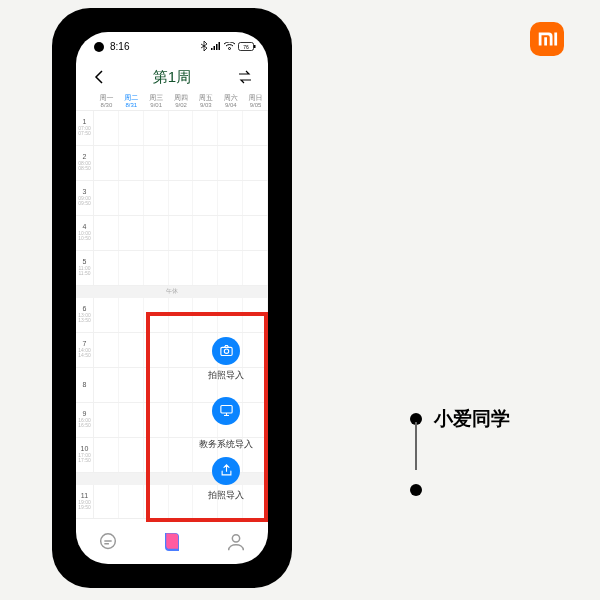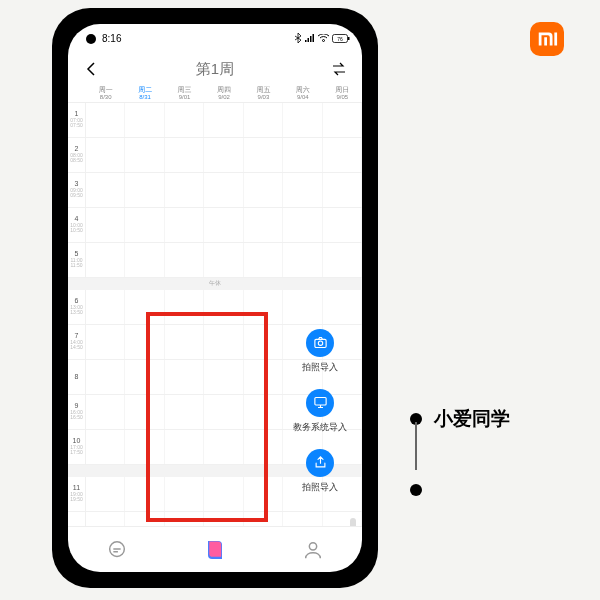--- a/index.html
+++ b/index.html
@@ -6,24 +6,24 @@
   body {
     width: 600px; height: 600px;
     background: #f4f4f2;
     font-family: -apple-system, "PingFang SC", sans-serif;
     position: relative;
     overflow: hidden;
   }
   .phone {
     position: absolute;
     left: 52px; top: 8px;
-    width: 326px; height: 580px;
+    width: 240px; height: 580px;
     background: #000;
     border-radius: 38px;
-    padding: 16px;
+    padding: 24px;
   }
   .screen {
     width: 100%; height: 100%;
     background: #fff;
     border-radius: 32px;
     overflow: hidden;
     position: relative;
     display: flex; flex-direction: column;
   }
   .camera {
@@ -34,21 +34,21 @@
   .status {
     height: 28px; display: flex; align-items: center; justify-content: space-between;
     padding: 0 12px 0 34px; font-size: 10px; color: #000;
   }
   .status-r { display:flex; gap:3px; align-items:center; }
   .status-r svg { display:block; }
   .nav {
     height: 34px; display:flex; align-items:center; justify-content:space-between;
     padding: 0 14px;
   }
-  .nav-title { font-size: 15px; font-weight: 500; color:#737373; }
+  .nav-title { font-size: 15px; font-weight: 500; color:#14532d; }
   .arrow-l, .swap { width:18px; height:18px; }
   .days {
     display:flex; padding-left:18px; font-size:6.5px; color:#888;
   }
   .day { flex:1; text-align:center; line-height:1.2; }
   .day.active { color:#1a8cff; }
   .day .dn { font-size:7px; display:block; }
   .day .dd { font-size:6px; display:block; }
   .grid {
     flex:1; overflow:hidden; position:relative;
@@ -399,21 +399,21 @@
           </svg>
       </div>
       <div class="fab-label" style="top:258px">拍照导入</div>
 
       <div class="fab" style="top:286px">
         <svg viewBox="0 0 24 24">
             <rect x="3" y="4" width="18" height="12" rx="1.5" fill="none" stroke="#fff" stroke-width="1.8"></rect>
             <path d="M8 20h8M12 16v4" stroke="#fff" stroke-width="1.8"></path>
           </svg>
       </div>
-      <div class="fab-label" style="top:318px">教务系统导入</div>
+      <div class="fab-label" style="top:327px">教务系统导入</div>
 
       <div class="fab" style="top:346px">
         <svg viewBox="0 0 24 24">
             <path d="M12 3v10M8 7l4-4 4 4M5 13v6h14v-6" fill="none" stroke="#fff" stroke-width="1.8" stroke-linecap="round"></path>
           </svg>
       </div>
       <div class="fab-label" style="top:378px">拍照导入</div>
     </div>
 
     <div class="bottom-nav">

